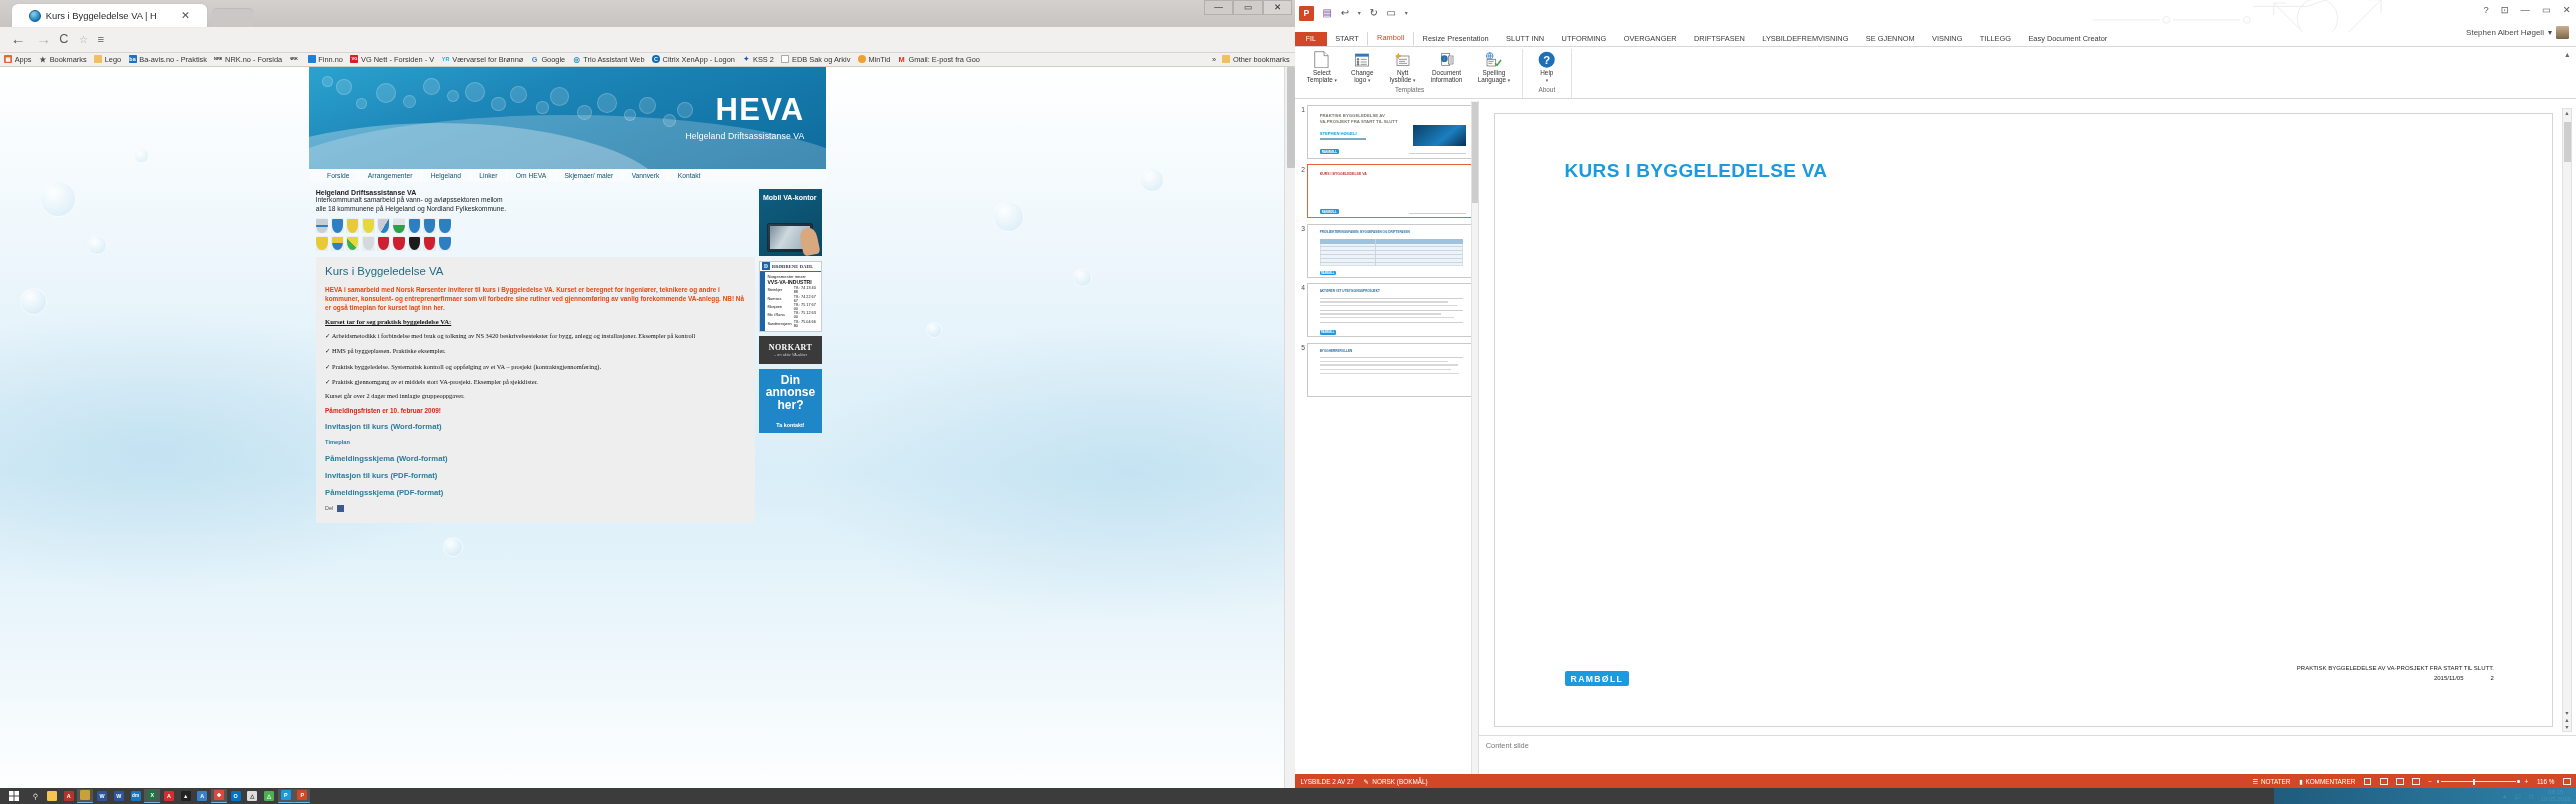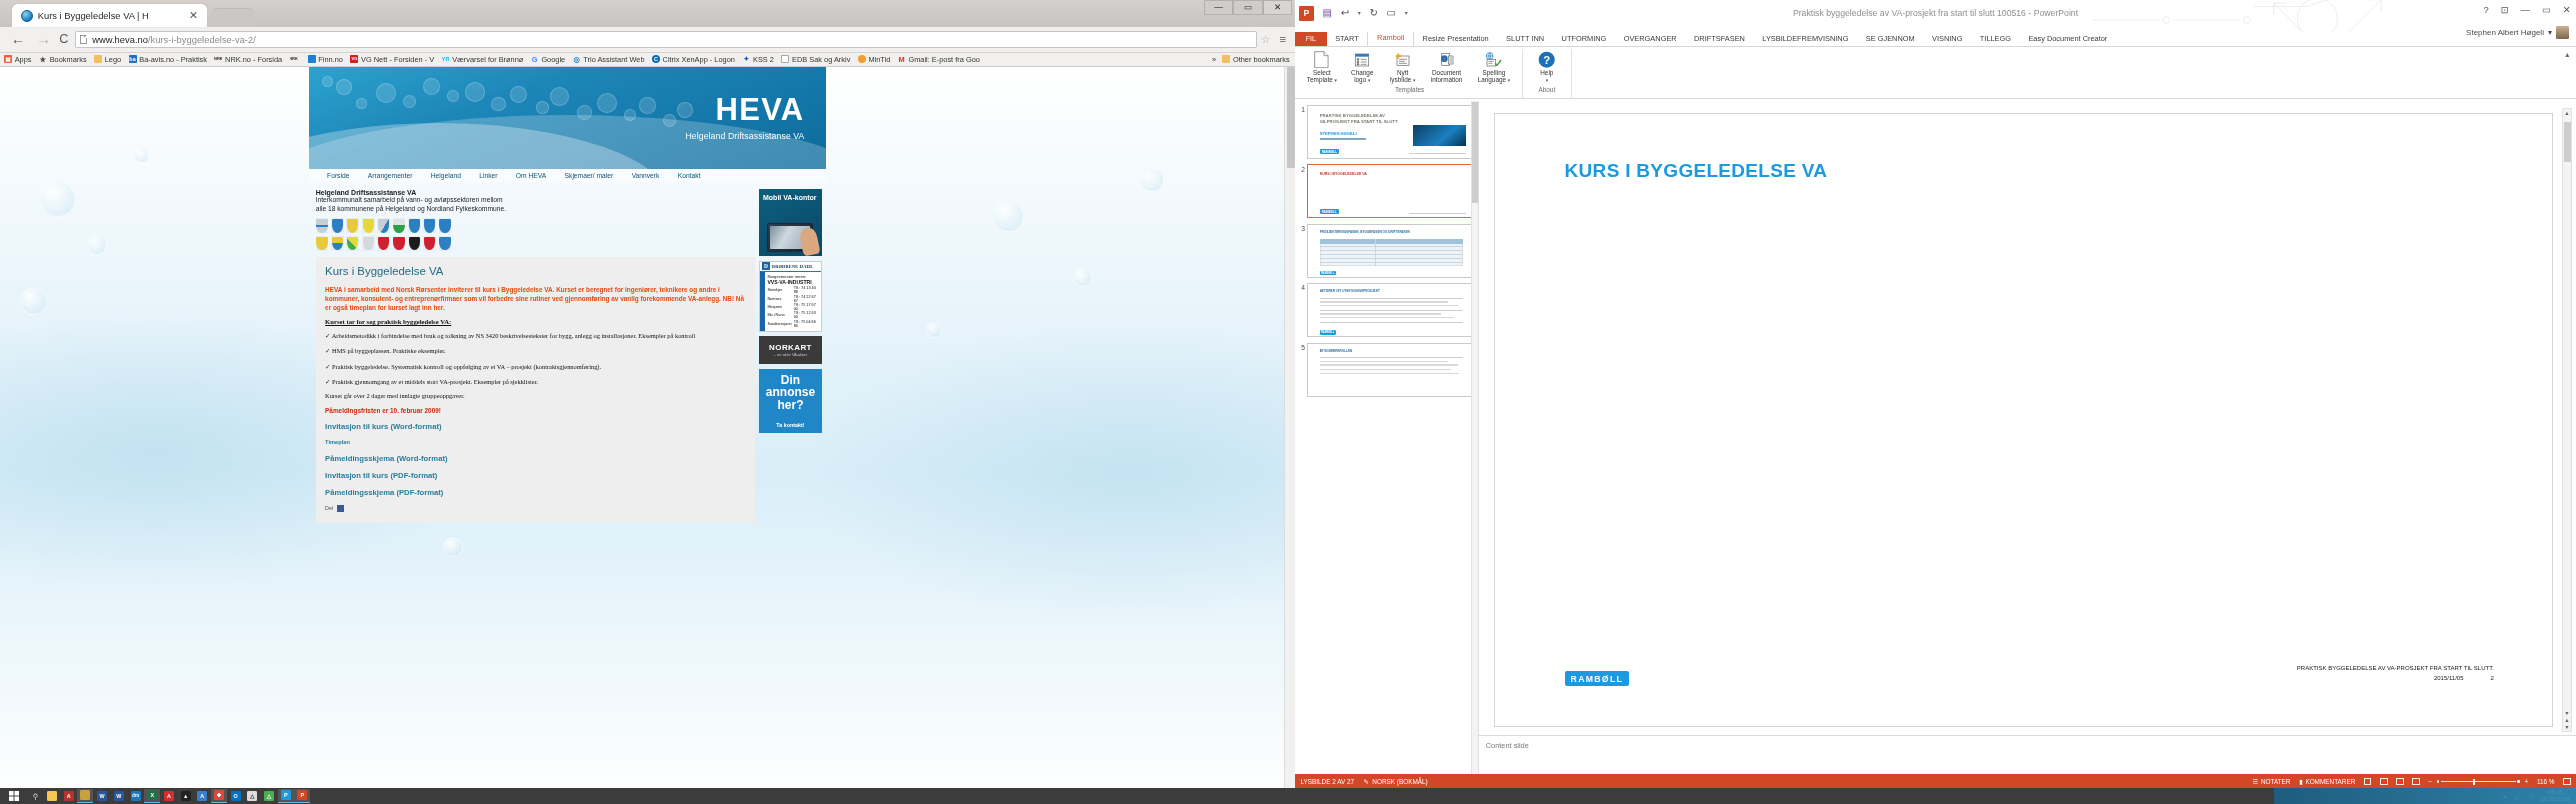--- a/index.html
+++ b/index.html
@@ -16,21 +16,21 @@
     position:absolute; left:0; top:0; width:1295px; height:805px;
     background:#ffffff;
   }
   .chrome-tabstrip{
     height:27px; background:#ccc9c6; position:relative;
     background:linear-gradient(#d4d0cd,#c8c4c1);
   }
   .chrome-tab{
     position:absolute; left:12px; top:4px; width:195px; height:23px;
     background:#ffffff; border-radius:5.4px 5.4px 0 0;
-    display:flex; align-items:center; padding:0 9px;
+    display:flex; align-items:center; padding:0 17px;
     box-shadow:0 0 0.7px rgba(0,0,0,.35);
   }
   .tab-favicon{
     width:12px;height:12px;border-radius:50%;
     background:radial-gradient(circle at 35% 30%, #8fd2f3, #1275b5 75%);
     flex:0 0 12px; margin-right:4.7px;
     border:0.7px solid #0d5b8e;
   }
   .tab-title{font-size:9.4px;color:#2a2a2a;white-space:nowrap;overflow:hidden;
     text-overflow:clip; flex:1;}
@@ -200,21 +200,21 @@
   .ad-dahl .bar{width:4.7px;background:#1d63a8;}
   .ad-dahl .bdy{padding:2px 2px 2.7px 2.7px;flex:1;}
   .ad-dahl .k{font-size:4.2px;color:#111;}
   .ad-dahl .k.big{font-size:5.1px;font-weight:bold;margin-bottom:1.3px;}
   .ad-dahl table{width:100%;border-collapse:collapse;}
   .ad-dahl td{font-size:3.8px;color:#111;padding:0.2px 0;}
   .ad-dahl td.r{text-align:left;padding-left:2px;}
   .ad-nork{background:#3a3a3a;height:28px;display:flex;flex-direction:column;
     align-items:center;justify-content:center;gap:1.3px;}
   .ad-nork .n1{color:#fff;font-size:8px;font-weight:bold;letter-spacing:0.4px;
-    font-family:Liberation Sans, sans-serif;}
+    font-family:Liberation Serif, serif;}
   .ad-nork .n2{color:#cfcfcf;font-size:3.7px;letter-spacing:0.1px;}
   .ad-annonse{background:#1f86c7;height:64px;display:flex;flex-direction:column;
     align-items:center;justify-content:center;color:#fff;padding:4px;}
   .ad-annonse .a1{font-size:12px;font-weight:700;line-height:1.05;text-align:center;
     font-family:"Liberation Sans",sans-serif;}
   .ad-annonse .a2{font-size:5.4px;margin-top:10.7px;font-weight:600;}
   .wp-scroll{position:absolute;right:0;top:67px;bottom:0;width:10.7px;background:#f1f1f1;
     border-left:0.7px solid #dcdcdc;}
   .wp-scroll .thumb{position:absolute;top:0;left:1.3px;width:8px;height:101px;
     background:#c6c6c6;border-radius:1.3px;}
@@ -354,25 +354,20 @@
       <span class="wc">—</span>
       <span class="wc">▭</span>
       <span class="wc close">✕</span>
     </div>
   </div>
 
   <div class="chrome-toolbar">
     <span class="nav-btn active">←</span>
     <span class="nav-btn">→</span>
     <span class="reload-btn">C</span>
-    <div class="omnibox">
-      <span class="page-ico"></span>
-      <span class="url-host">www.heva.no</span>
-      <span class="url-path">/kurs-i-byggeledelse-va-2/</span>
-    </div>
     <span class="star-btn">☆</span>
     <span class="menu-btn">≡</span>
   </div>
 
   <div class="chrome-bookmarks">
     <div class="bm">
         <span class="bm-ico" style="background:#e8643c">▦</span>
         <span class="bm-label">Apps</span>
       </div>
     <div class="bm">
@@ -663,21 +658,20 @@
   <div class="ppt-titlebar">
     <div class="ppt-qat">
       <span class="ppt-logo">P</span>
       <span class="qat-ico qat-save">▤</span>
       <span class="qat-ico">↩</span>
       <span class="qat-ico sm">▾</span>
       <span class="qat-ico">↻</span>
       <span class="qat-ico">▭</span>
       <span class="qat-ico sm">▾</span>
     </div>
-    <div class="ppt-doctitle">Praktisk byggeledelse av VA-prosjekt fra start til slutt 100516 - PowerPoint</div>
     <div class="ppt-deco">
       <svg width="376" height="47" viewBox="0 0 560 70" fill="none" stroke="#c9c9c9" stroke-width="1.4">
         <path d="M20 40 h100 M140 40 h100 M260 20 h80 l40 -14"></path>
         <circle cx="130" cy="40" r="5"></circle>
           <circle cx="250" cy="40" r="5"></circle>
         <path d="M400 60 l50 -50 M450 10 h-20 M450 10 v20"></path>
         <path d="M330 55 l-40 -40 M290 15 h18 M290 15 v18"></path>
         <circle cx="355" cy="38" r="30"></circle>
       </svg>
     </div>

